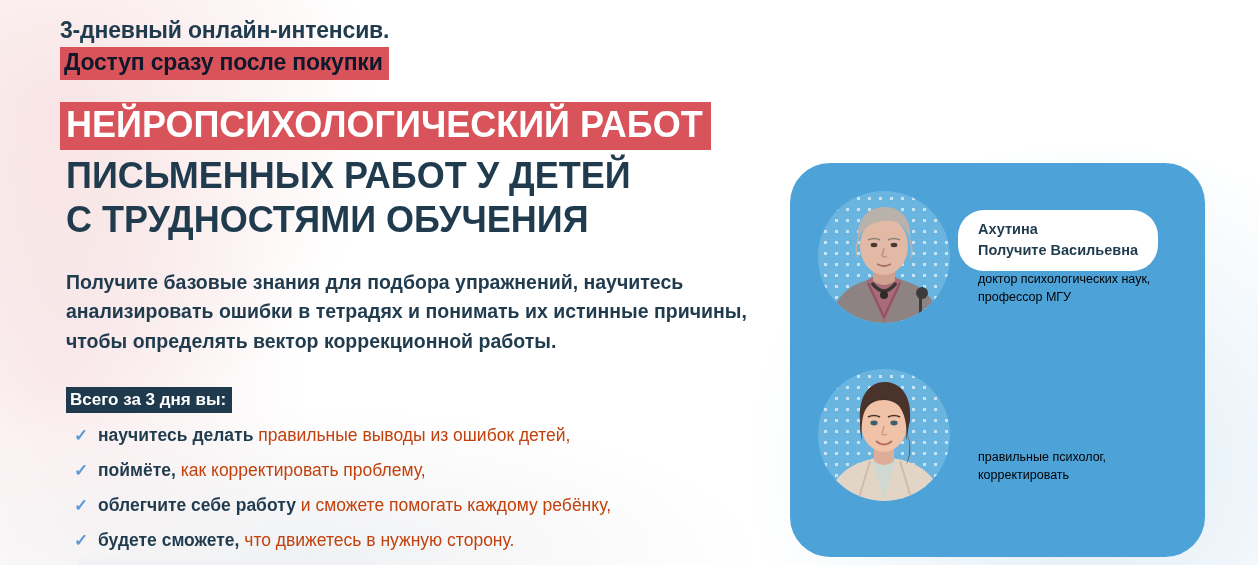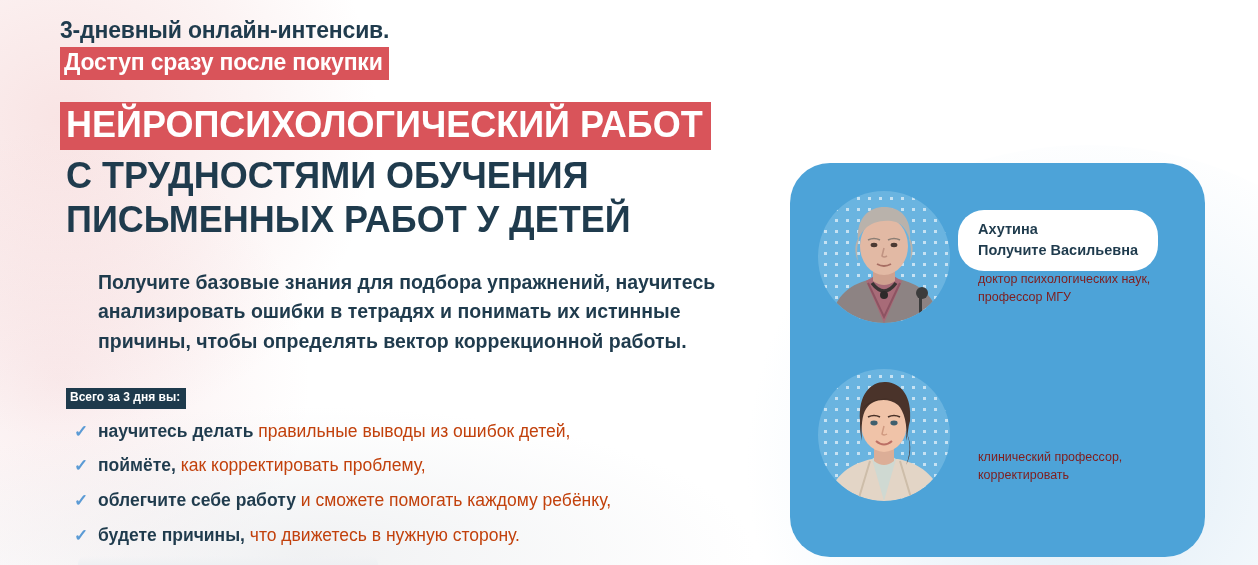--- a/index.html
+++ b/index.html
@@ -70,21 +70,21 @@
     font-size: 23px;
     font-weight: bold;
     color: #1f3b4d;
     letter-spacing: -0.2px;
     line-height: 1.22;
   }
   .kicker-hl-wrap { margin-top: 3px; }
   .kicker-hl {
     display: inline-block;
     background: #d9545a;
-    color: #ffffff;
+    color: #0f172a;
     font-size: 23px;
     font-weight: bold;
     letter-spacing: -0.2px;
     padding: 2px 6px 4px 4px;
     line-height: 1.16;
   }
 
   .title-block { margin-top: 22px; }
   .title-hl {
     display: inline-block;
@@ -108,29 +108,28 @@
   .title-rest div { white-space: nowrap; }
 
   .lead {
     margin-top: 26px;
     padding-left: 6px;
     font-size: 19.5px;
     font-weight: bold;
     color: #1f3b4d;
     line-height: 1.52;
     max-width: 700px;
-    margin-left: 32px;
   }
 
   .promise { margin-top: 30px; padding-left: 6px; }
   .promise-hl {
     display: inline-block;
     background: #1e3a4c;
     color: #ffffff;
-    font-size: 12px;
+    font-size: 17px;
     font-weight: bold;
     padding: 3px 6px 4px 4px;
     line-height: 1.15;
   }
 
   .bullets { margin-top: 12px; padding-left: 14px; }
   .bullet {
     display: flex;
     align-items: baseline;
     gap: 10px;
@@ -199,21 +198,21 @@
     font-weight: bold;
     color: #1f3b4d;
     line-height: 1.42;
     white-space: nowrap;
   }
 
   .role {
     position: absolute;
     left: 188px; top: 86px;
     font-size: 12.5px;
-    color: #7f1d1d;
+    color: #000000;
     line-height: 1.42;
     white-space: nowrap;
   }
 
   
   .bottom-sliver {
     position: absolute;
     left: 78px; bottom: 0;
     width: 300px; height: 9px;
     border-radius: 8px 8px 0 0;
@@ -234,22 +233,22 @@
 
   <div class="kicker-hl-wrap">
     <span class="kicker-hl">Доступ сразу после покупки</span>
   </div>
 
   <div class="title-block">
     <div>
       <span class="title-hl">НЕЙРОПСИХОЛОГИЧЕСКИЙ РАБОТ</span>
     </div>
     <div class="title-rest">
+      <div>ПИСЬМЕННЫХ РАБОТ У ДЕТЕЙ</div>
       <div>С ТРУДНОСТЯМИ ОБУЧЕНИЯ</div>
-      <div>ПИСЬМЕННЫХ РАБОТ У ДЕТЕЙ</div>
     </div>
   </div>
 
   <div class="lead">Получите базовые знания для подбора упражнений, научитесь анализировать ошибки в тетрадях и понимать их истинные причины, чтобы определять вектор коррекционной работы.</div>
 
   <div class="promise">
     <span class="promise-hl">Всего за 3 дня вы:</span>
   </div>
 
   <div class="bullets">
@@ -264,21 +263,21 @@
       <span><b>поймёте,</b><span class="rest"> как корректировать проблему,</span></span>
     </div>
 
     <div class="bullet">
       <span class="check">✓</span>
       <span><b>облегчите себе работу</b><span class="rest"> и сможете помогать каждому ребёнку,</span></span>
     </div>
 
     <div class="bullet">
       <span class="check">✓</span>
-      <span><b>будете причины,</b><span class="rest"> что движетесь в нужную сторону.</span></span>
+      <span><b>будете сможете,</b><span class="rest"> что движетесь в нужную сторону.</span></span>
     </div>
 
   </div>
 </div>
 
 <div class="bottom-sliver"></div>
 
 <div class="speakers-card">
 
   <div class="speaker-row r1">
@@ -363,18 +362,18 @@
           <path d="M70 48 Q76 45 82 48" stroke="#4a332a" stroke-width="1.7" fill="none"></path>
 
           <path d="M66 57 L64 65 Q66 67 69 65" stroke="#d09a80" stroke-width="1.5" fill="none"></path>
           <path d="M58 72 Q66 79 74 72" stroke="#bc6f64" stroke-width="2" fill="none"></path>
         </g>
       </svg>
     </div>
 
 
     <div class="role">
-      <div>клинический профессор,</div>
+      <div>правильные психолог,</div>
       <div>корректировать</div>
     </div>
   </div>
 
 </div>
 
 </body></html>

